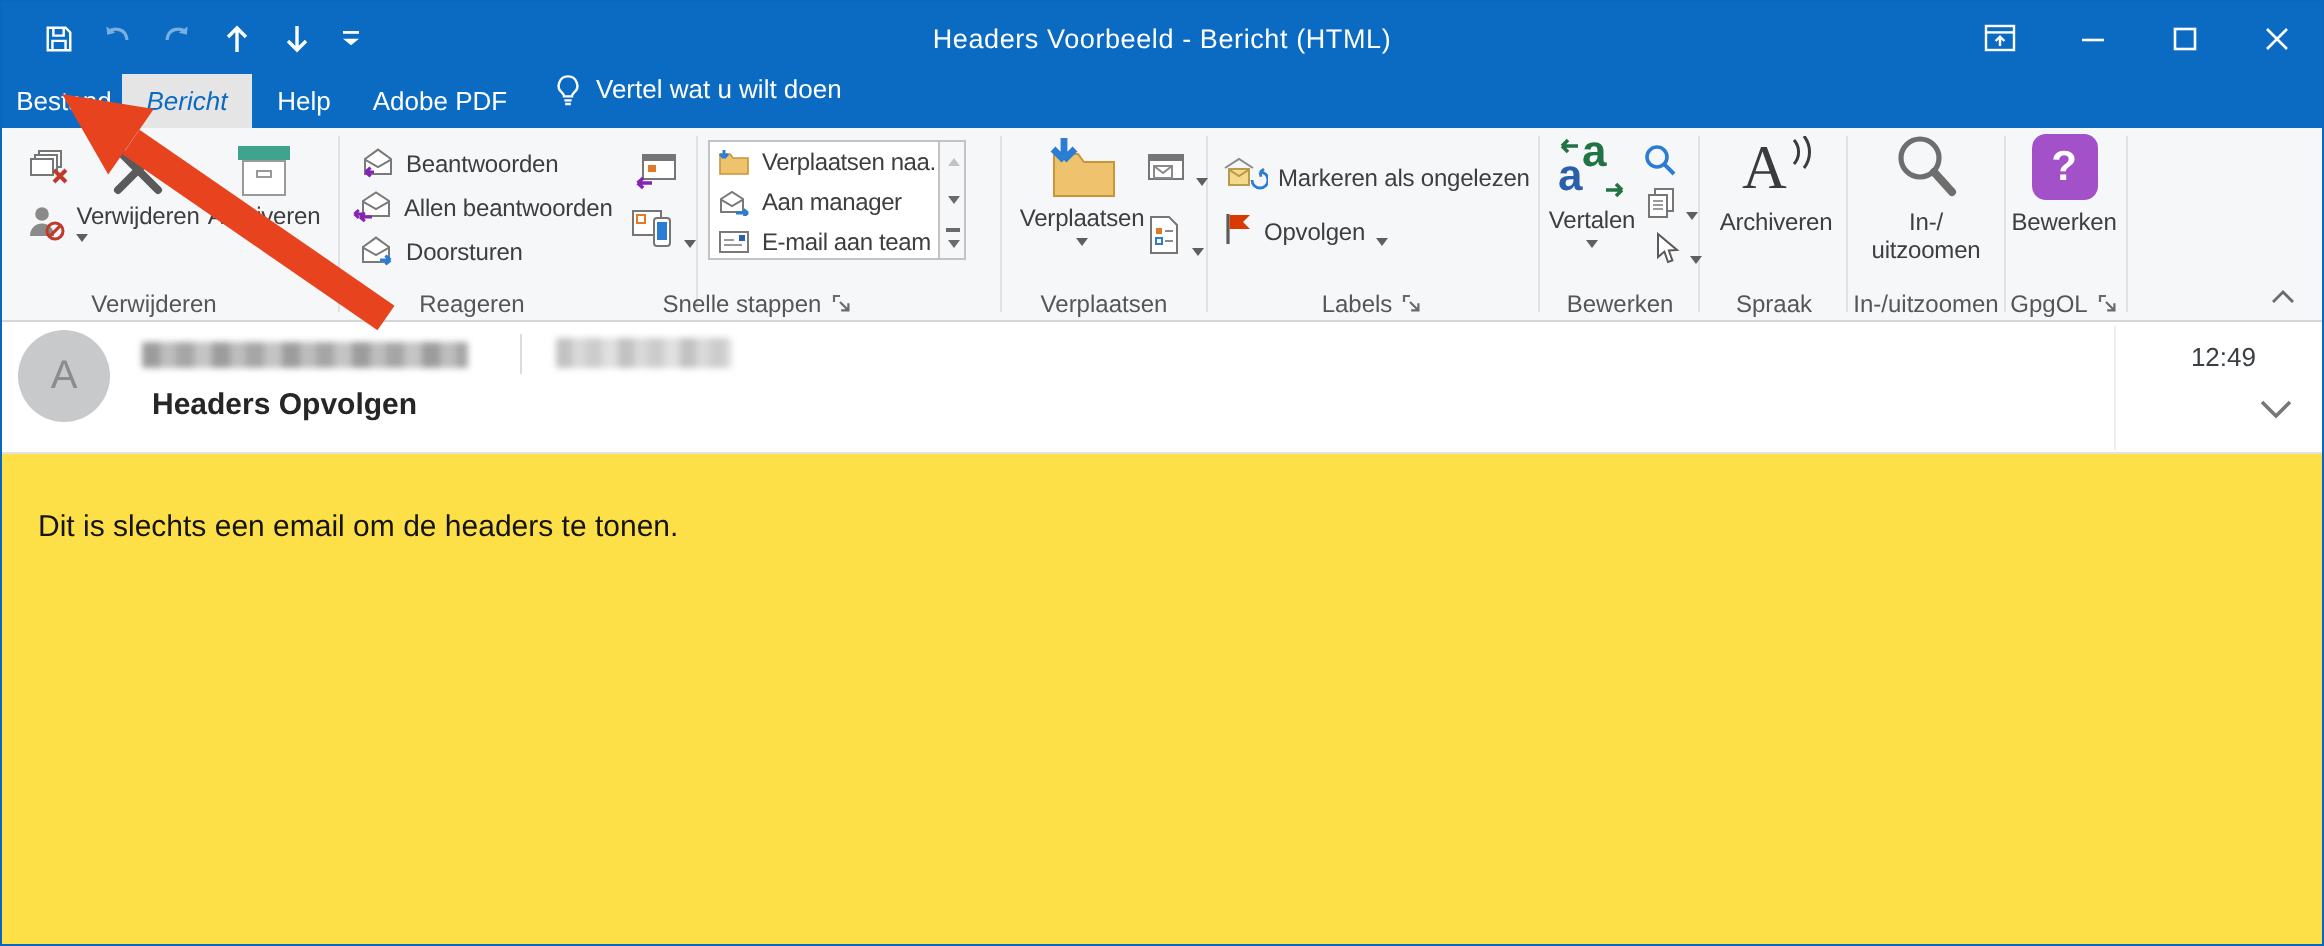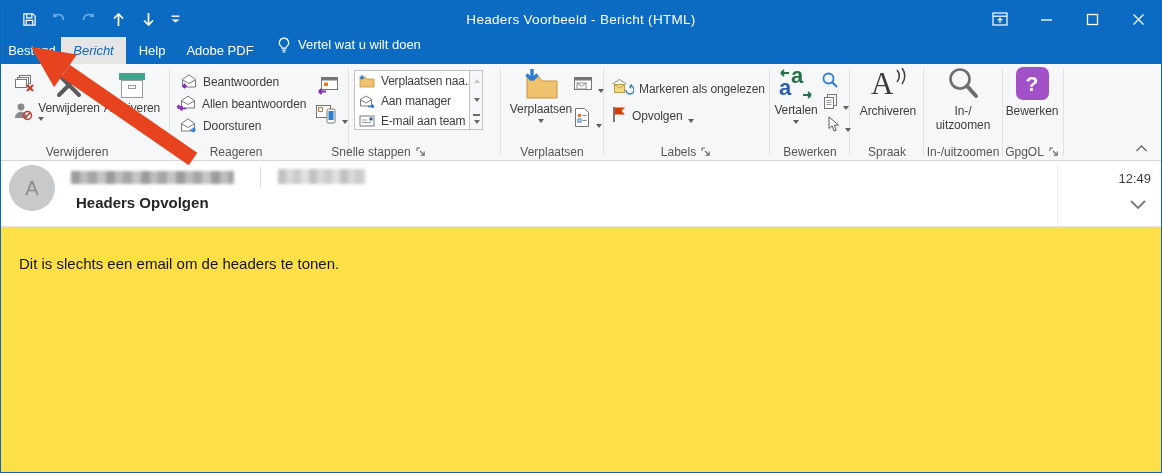--- a/index.html
+++ b/index.html
@@ -48,21 +48,21 @@
   #msghead { position:absolute; left:0; top:160px; width:100%; height:66px; background:#fff; border-bottom:1px solid #e3e3e3; }
   #avatar { position:absolute; left:8px; top:4px; width:46px; height:46px; border-radius:50%; background:#c8c9ca;
     display:flex; align-items:center; justify-content:center; color:#8a8c8e; font-size:20px; }
   .redact { position:absolute; filter:blur(1.6px); border-radius:1px; }
   #redact1 { left:70px; top:10px; width:163px; height:13px;
     background:repeating-linear-gradient(90deg,#9c9c9c 0 9px,#bdbdbd 9px 17px,#a6a6a6 17px 26px,#c4c4c4 26px 35px); }
   #redact2 { left:277px; top:8px; width:88px; height:15px;
     background:repeating-linear-gradient(90deg,#c2c2c2 0 8px,#d9d9d9 8px 15px,#cccccc 15px 23px,#e0e0e0 23px 31px); }
   #hdr-sep { position:absolute; left:259px; top:6px; width:1px; height:20px; background:#dcdcdc; }
   #subject { position:absolute; left:75px; top:33px; font-size:15px; font-weight:600; color:#262626; }
-  #msg-time { position:absolute; right:10px; top:10px; font-size:13px; color:#3a3f44; }
+  #msg-time { position:absolute; right:33px; top:10px; font-size:13px; color:#3a3f44; }
   #hdr-vline { position:absolute; left:1056px; top:2px; width:1px; height:62px; background:#ededed; }
   
   #mailbody { position:absolute; left:0; top:226px; width:100%; bottom:0; background:#fde047; }
   #body-text { position:absolute; left:18px; top:28px; font-size:15px; color:#141414; }
   svg { display:block; }
 </style>
 </head>
 <body>
 
 <div id="window">

